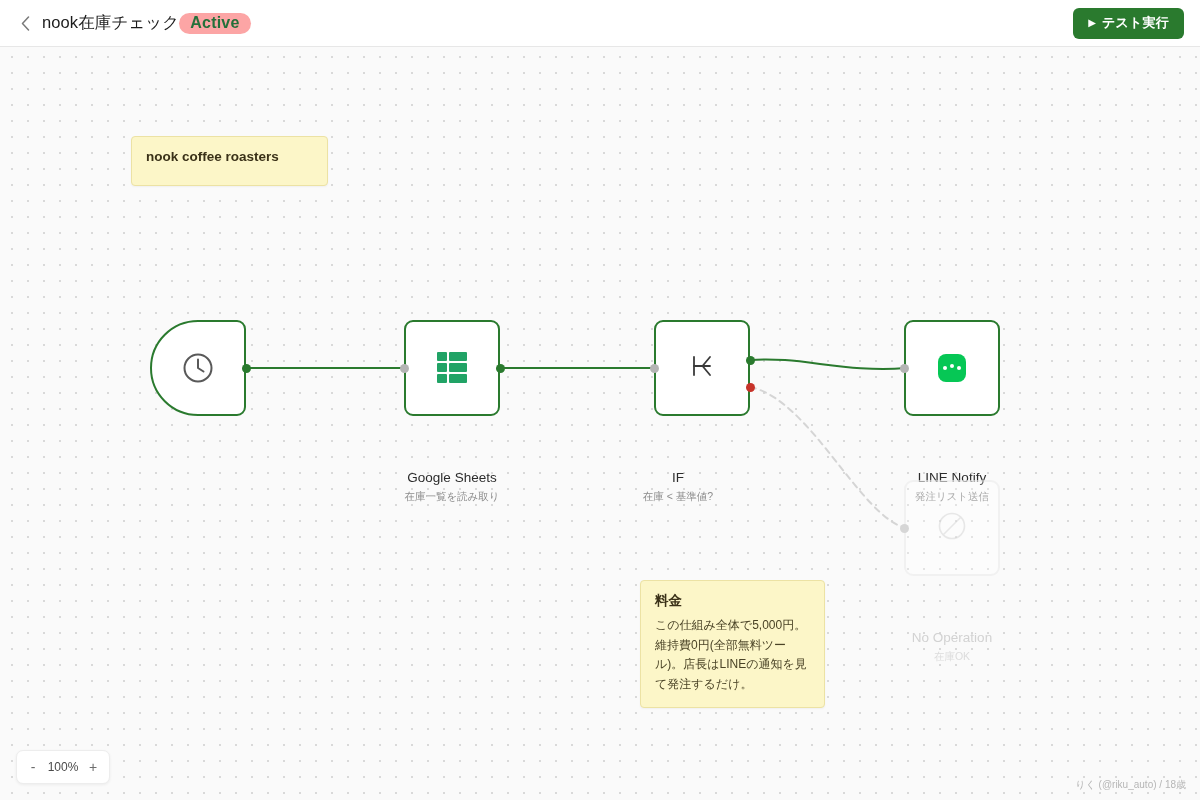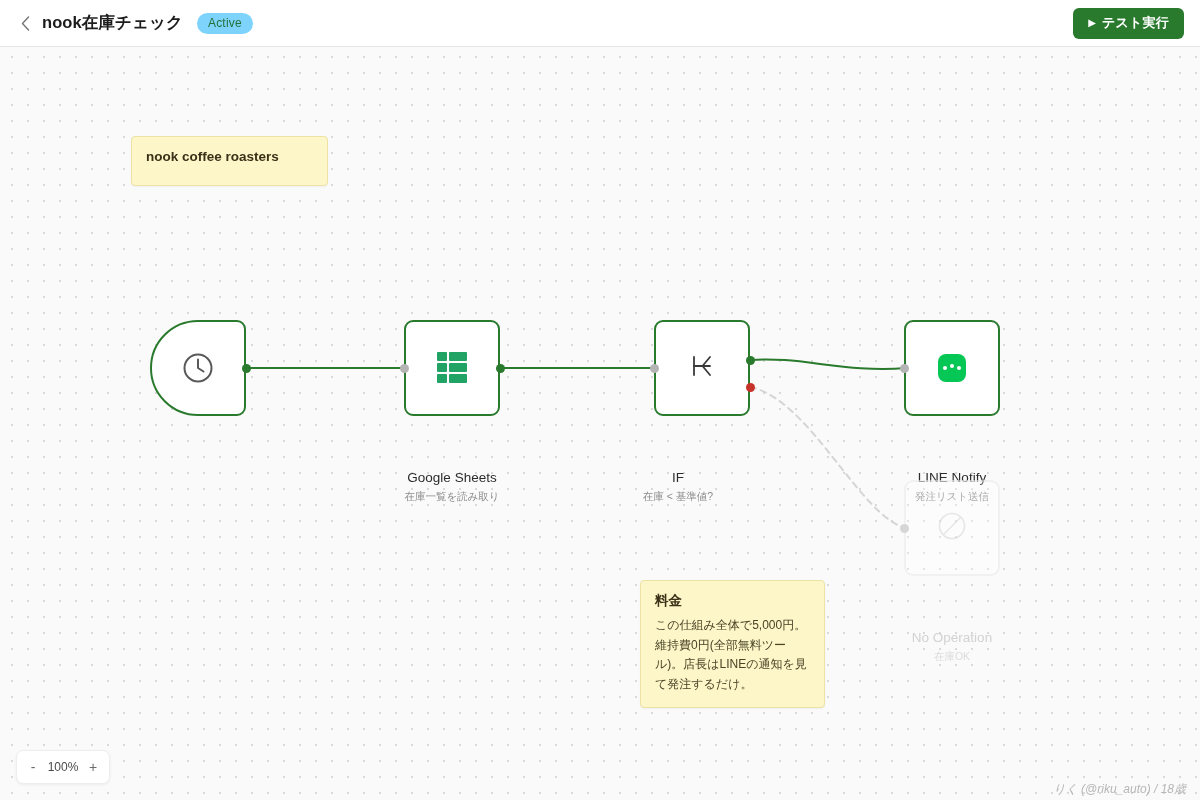--- a/index.html
+++ b/index.html
@@ -45,36 +45,35 @@
     cursor: pointer;
     color: #777;
     background: none;
     border: none;
     padding: 0;
     margin-right: 6px;
   }
   .back-btn svg { display: block; }
   .wf-title {
     font-size: 16.5px;
-    font-weight: bold;
+    font-weight: normal;
     letter-spacing: 0.1px;
     color: #1c1c1c;
-    margin-right: 14px;
     white-space: nowrap;
   }
   .status-badge {
     display: inline-flex;
     align-items: center;
     height: 21px;
     padding: 0 11px;
     border-radius: 11px;
-    background: #7dd3fc;
+    background: #fca5a5;
     color: #24703a;
-    font-size: 12px;
-    font-weight: normal;
+    font-size: 16px;
+    font-weight: bold;
     letter-spacing: 0.2px;
   }
   .header-spacer { flex: 1 1 auto; }
   .test-btn {
     display: inline-flex;
     align-items: center;
     gap: 6px;
     height: 31px;
     padding: 0 15px;
     border: none;
@@ -269,26 +268,25 @@
     font-size: 12px;
     color: #4a4a4a;
     min-width: 36px;
     text-align: center;
     user-select: none;
   }
 
   .credit {
     position: absolute;
     right: 14px;
-    bottom: 2px;
-    font-size: 12px;
+    bottom: 8px;
+    font-size: 10px;
     color: #b6b6b6;
     z-index: 30;
     white-space: nowrap;
-    font-style: italic;
   }
 </style>
 </head>
 <body>
 
 <div class="app">
 
   <div class="header">
     <button class="back-btn" aria-label="back">
       <span>

